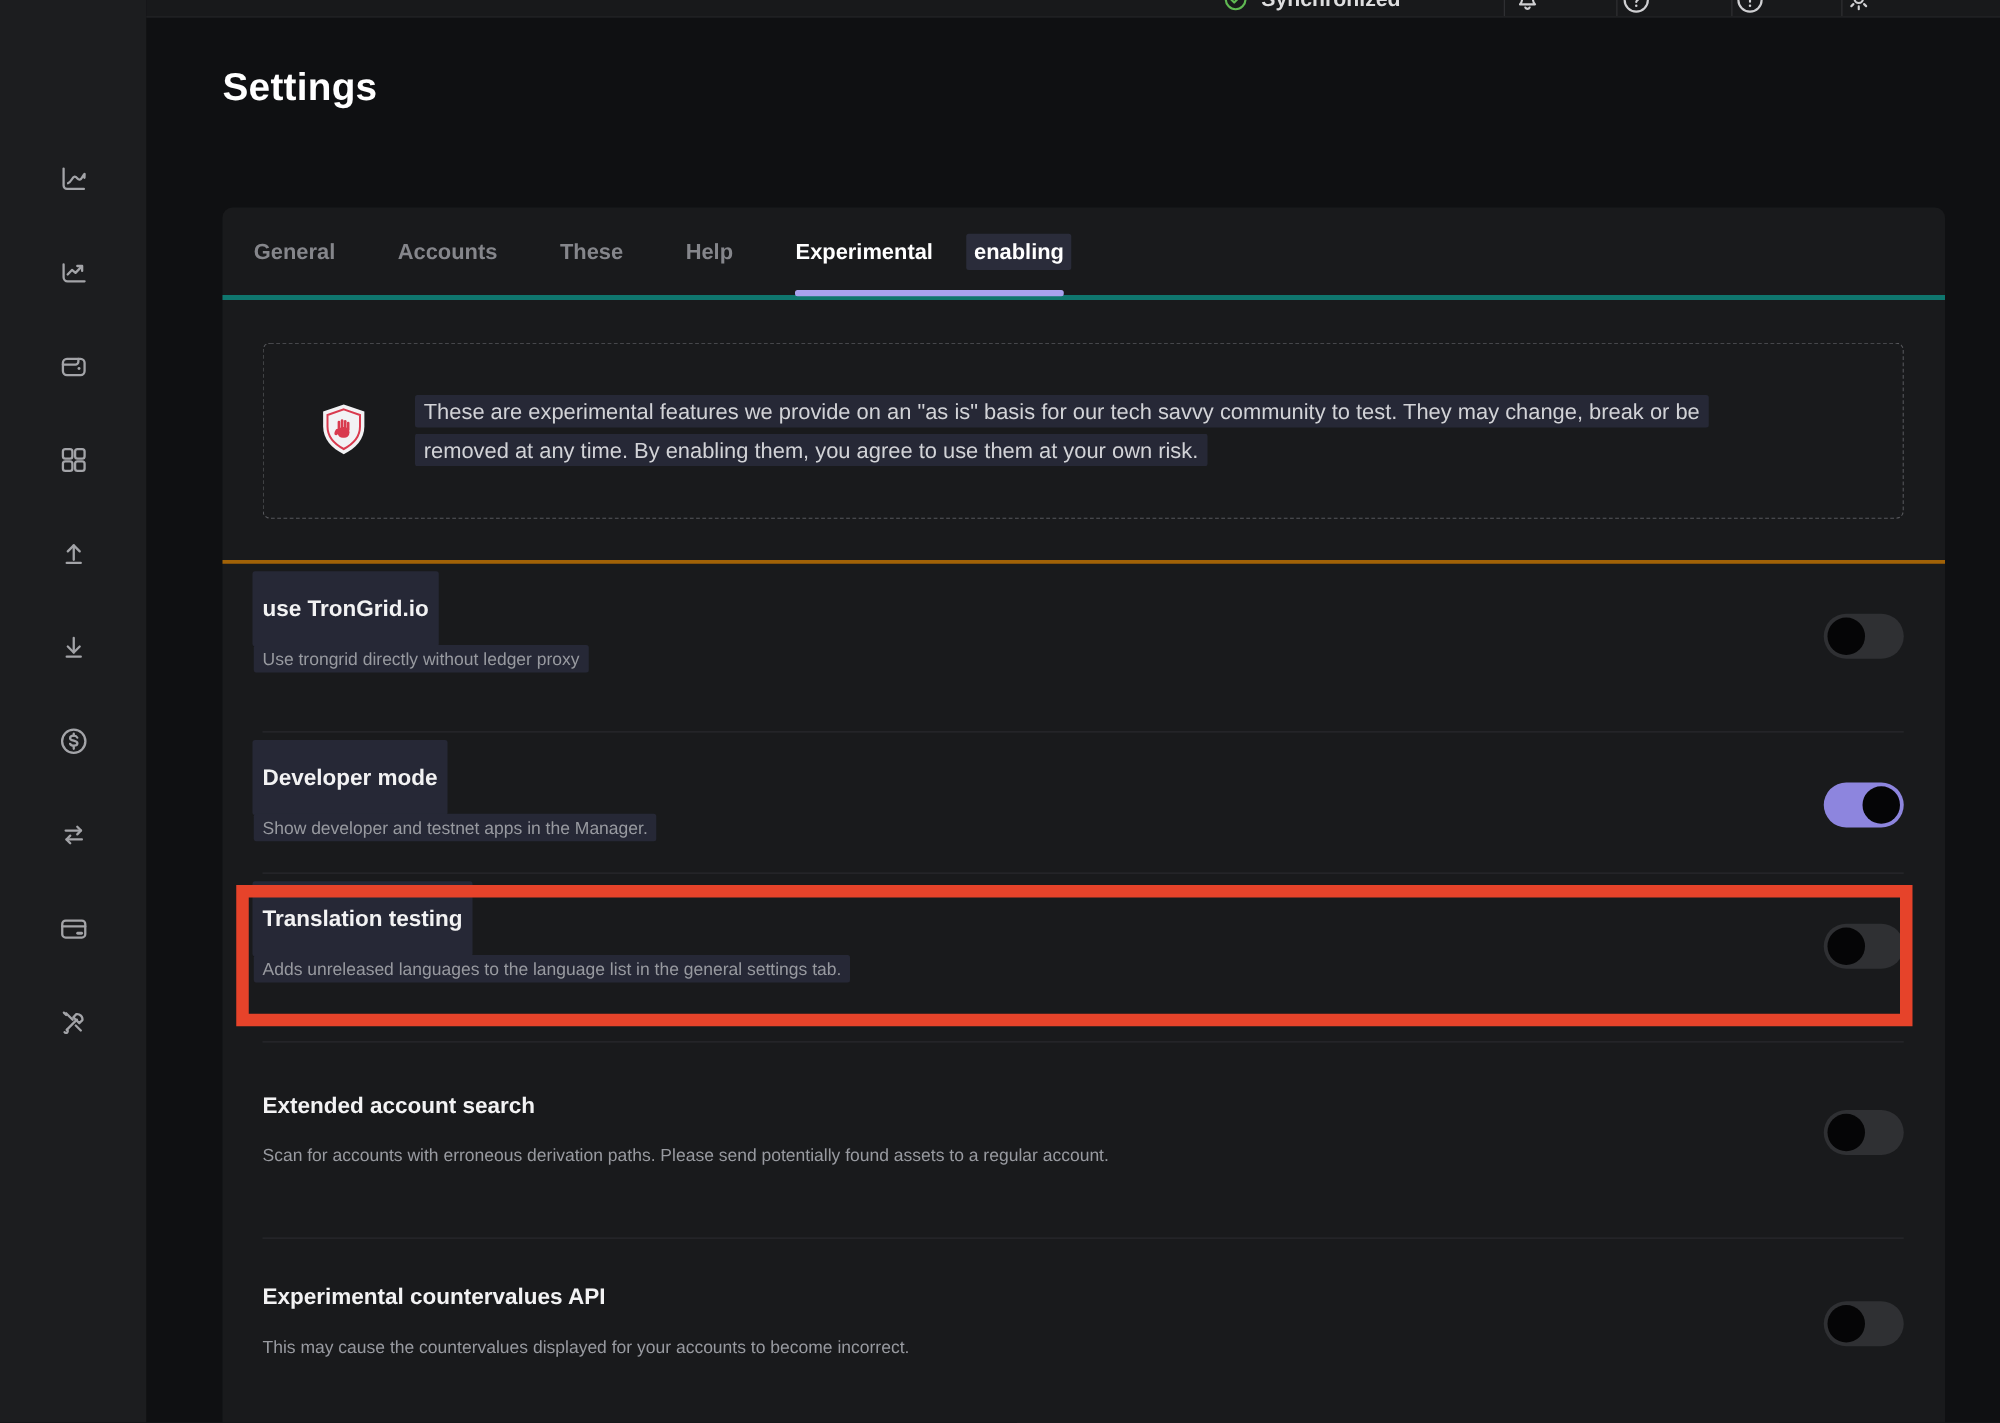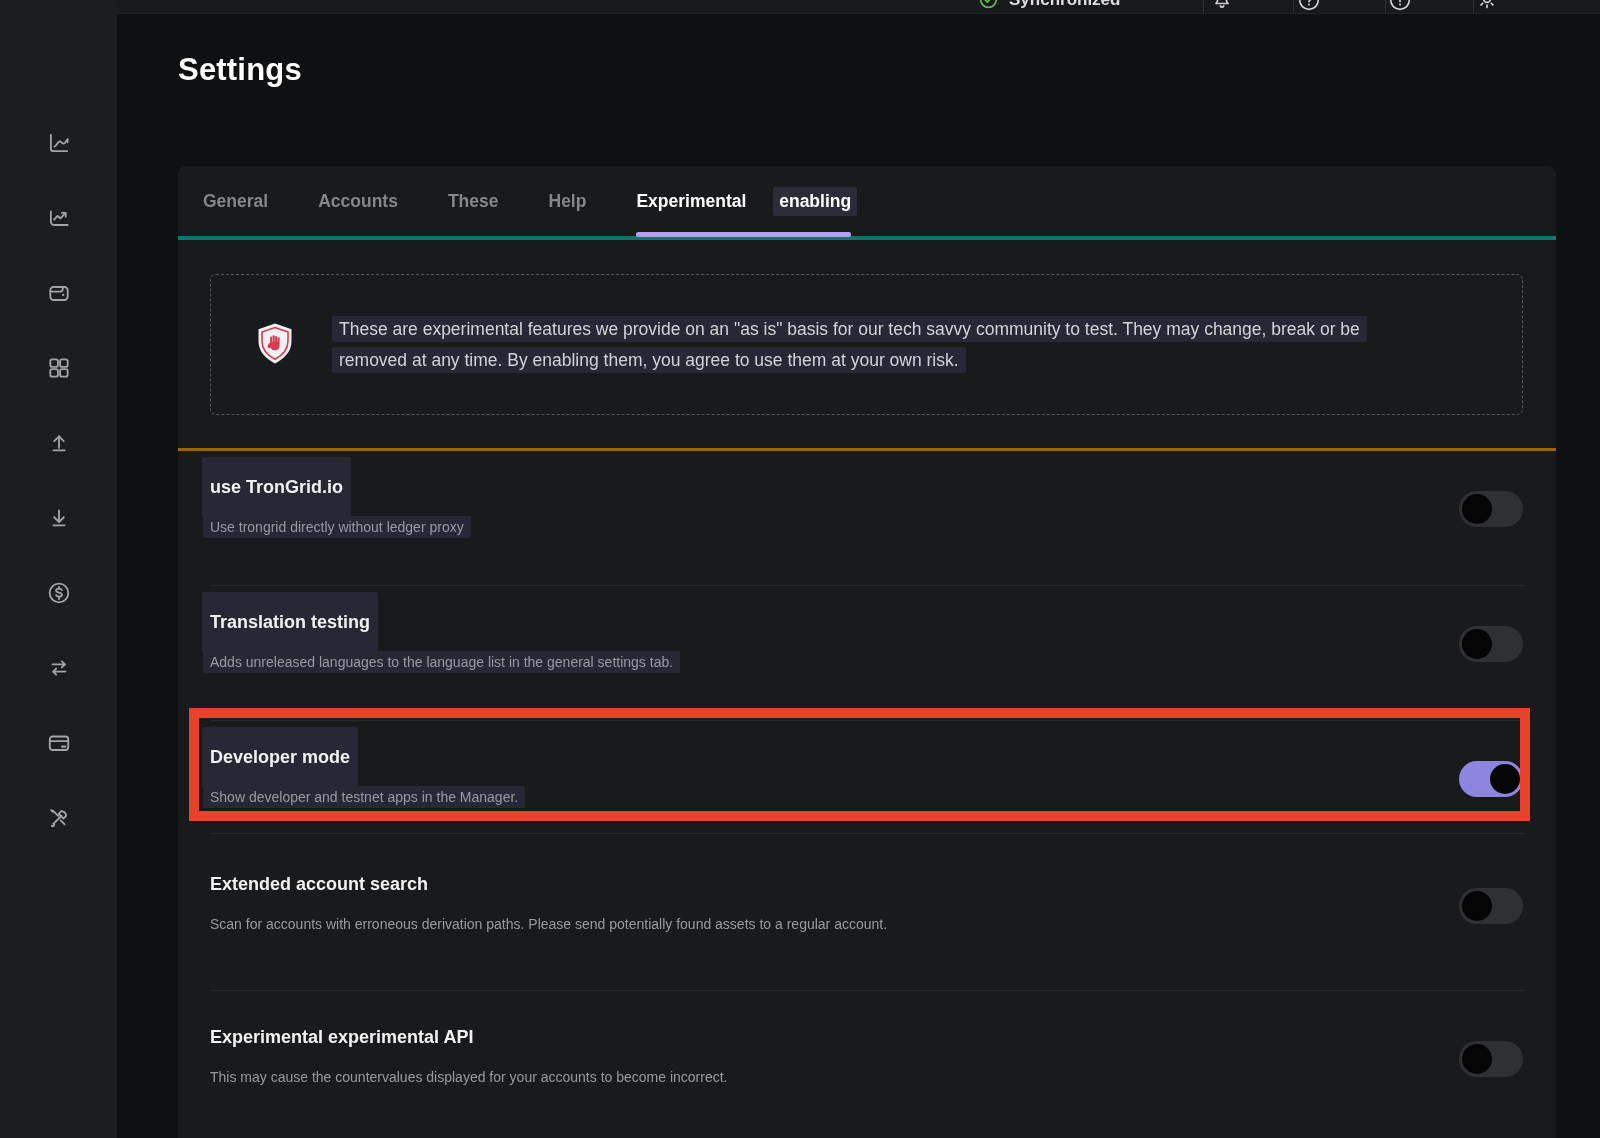--- a/index.html
+++ b/index.html
@@ -272,53 +272,53 @@
     <div class="row">
       <div>
         <div class="row-title"><span class="hl">use TronGrid.io</span></div>
         <div class="row-desc"><span class="hl">Use trongrid directly without ledger proxy</span></div>
       </div>
       <div class="toggle">
           <div class="knob"></div>
         </div>
     </div>
 
+    <div class="row compact">
+      <div>
+        <div class="row-title"><span class="hl">Developer mode</span></div>
+        <div class="row-desc"><span class="hl">Show developer and testnet apps in the Manager.</span></div>
+      </div>
+      <div class="toggle on">
+          <div class="knob"></div>
+        </div>
+    </div>
+
     <div class="row">
       <div>
         <div class="row-title"><span class="hl">Translation testing</span></div>
         <div class="row-desc"><span class="hl">Adds unreleased languages to the language list in the general settings tab.</span></div>
       </div>
       <div class="toggle">
           <div class="knob"></div>
         </div>
     </div>
 
-    <div class="row compact">
-      <div>
-        <div class="row-title"><span class="hl">Developer mode</span></div>
-        <div class="row-desc"><span class="hl">Show developer and testnet apps in the Manager.</span></div>
-      </div>
-      <div class="toggle on">
-          <div class="knob"></div>
-        </div>
-    </div>
-
     <div class="row tall">
       <div>
         <div class="row-title"><span>Extended account search</span></div>
         <div class="row-desc wrap"><span>Scan for accounts with erroneous derivation paths. Please send potentially found assets to a regular account.</span></div>
       </div>
       <div class="toggle">
           <div class="knob"></div>
         </div>
     </div>
 
     <div class="row last">
       <div>
-        <div class="row-title"><span>Experimental experimental API</span></div>
+        <div class="row-title"><span>Experimental countervalues API</span></div>
         <div class="row-desc"><span>This may cause the countervalues displayed for your accounts to become incorrect.</span></div>
       </div>
       <div class="toggle">
           <div class="knob"></div>
         </div>
     </div>
 
   </div>
 </section>
 

